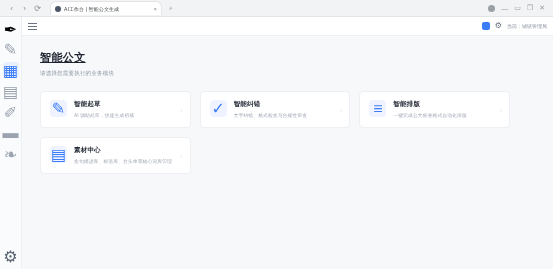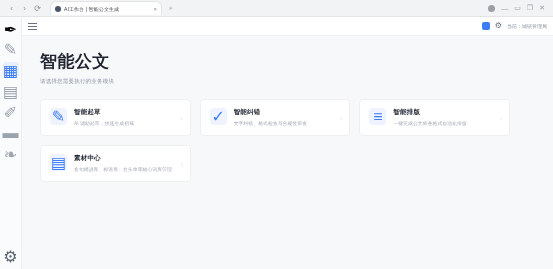--- a/index.html
+++ b/index.html
@@ -132,24 +132,25 @@
   .org-text { font-size: 5px; color: #8b93a1; white-space: nowrap; }
 
   
   .content {
     flex: 1 1 auto;
     background: #f7f8fa;
     padding: 14px 18px 0 18px;
     overflow: hidden;
   }
   .page-title {
-    font-size: 17px;
+    font-size: 11px;
     font-weight: bold;
     color: #1f2430;
     letter-spacing: .4px;
+    text-decoration: underline;
   }
   .page-sub {
     font-size: 5.5px;
     color: #9099a6;
     margin-top: 5px;
     letter-spacing: .2px;
   }
 
   .card-grid {
     margin-top: 14px;

